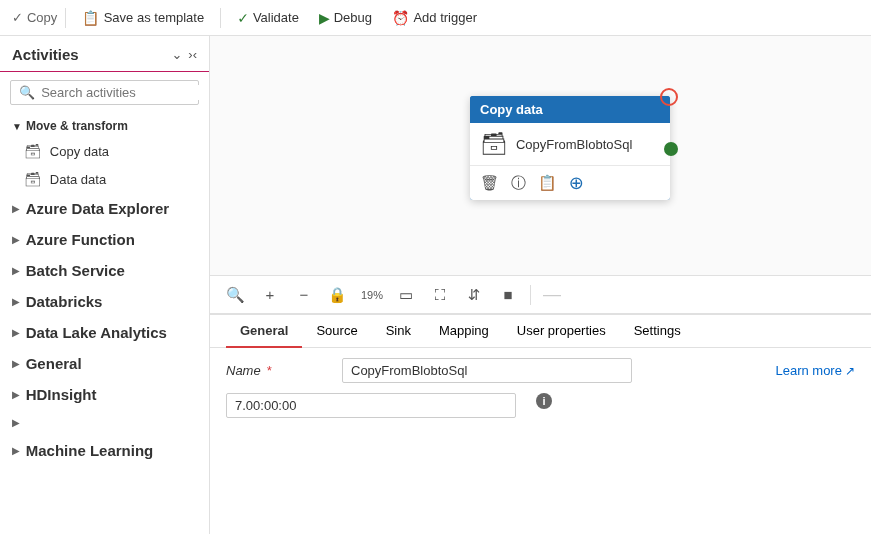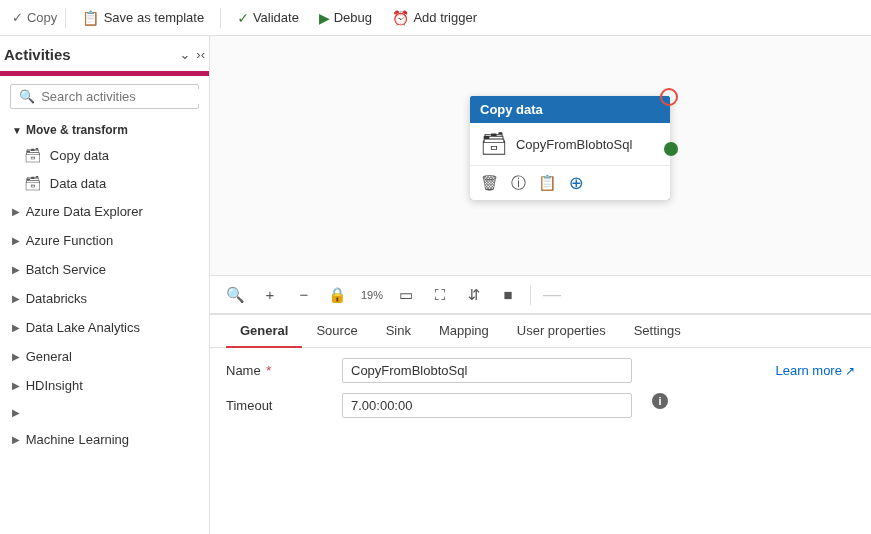--- a/index.html
+++ b/index.html
@@ -24,21 +24,21 @@
       display: flex; flex: 1; overflow: hidden;
     }
 
     
     .sidebar {
       width: 210px; border-right: 1px solid #e0e0e0; background: #fff;
       display: flex; flex-direction: column; flex-shrink: 0; overflow-y: auto;
     }
     .sidebar-header {
       display: flex; align-items: center; justify-content: space-between;
-      padding: 10px 4px 8px; border-bottom: 5px solid #be185d;
+      padding: 10px 12px 8px; border-bottom: 1px solid #be185d;
     }
     .sidebar-title { font-size: 15px; font-weight: 600; }
     .sidebar-controls { display: flex; gap: 6px; color: #555; cursor: pointer; }
 
     .search-box {
       margin: 8px 10px; border: 1px solid #ccc; border-radius: 2px;
       display: flex; align-items: center; padding: 4px 8px; gap: 6px;
     }
     .search-box input {
       border: none; outline: none; font-size: 13px; flex: 1; color: #14532d;
@@ -60,21 +60,21 @@
     .sidebar-item .drag-handle {
       margin-left: auto; display: flex; gap: 2px; opacity: 0;
     }
     .drag-handle span { display: block; width: 2px; height: 12px; background: #999; border-radius: 1px; }
 
     .sidebar-category {
       display: flex; align-items: center; padding: 7px 12px;
       cursor: pointer; gap: 6px;
     }
     .sidebar-category .cat-arrow { font-size: 10px; color: #666; }
-    .sidebar-category .cat-label { font-size: 13px; font-weight: 400; }
+    .sidebar-category .cat-label { font-size: 15px; font-weight: 700; }
 
     
     .canvas-area {
       flex: 1; display: flex; flex-direction: column; overflow: hidden;
     }
     .canvas {
       flex: 1; position: relative; background: #fafafa;
       border-bottom: 1px solid #e0e0e0; overflow: hidden; min-height: 0;
     }
 
@@ -124,31 +124,31 @@
     .canvas-toolbar-sep { width: 1px; height: 20px; background: #ddd; margin: 0 2px; }
 
     
     .properties-panel {
       height: 220px; background: #fff; border-top: 1px solid #e0e0e0; flex-shrink: 0;
     }
     .props-tabs {
       display: flex; border-bottom: 1px solid #e0e0e0; padding: 0 16px;
     }
     .props-tab {
-      padding: 8px 14px; cursor: pointer; font-size: 13px; color: #404040;
+      padding: 8px 14px; cursor: pointer; font-size: 13px; color: #000000;
       border-bottom: 2px solid transparent; margin-bottom: -1px;
     }
     .props-tab.active { color: #333; border-bottom: 2px solid #d73b3e; font-weight: 600; }
 
     .props-content { padding: 10px 16px; }
     .prop-row {
       display: flex; align-items: flex-start; margin-bottom: 10px; gap: 16px;
     }
     .prop-label {
-      width: 100px; font-size: 13px; color: #333; padding-top: 5px; flex-shrink: 0;
+      width: 100px; font-size: 13px; color: #333; padding-top: 5px; flex-shrink: 0; font-style: italic;
     }
     .prop-label .required { color: #d73b3e; margin-left: 2px; }
     .prop-input {
       flex: 1; max-width: 290px; border: 1px solid #ccc; border-radius: 2px;
       padding: 4px 8px; font-size: 13px; outline: none; color: #333; background: #fff;
     }
     .prop-textarea {
       flex: 1; max-width: 290px; height: 56px; border: 1px solid #ccc;
       border-radius: 2px; padding: 4px 8px; font-size: 13px; resize: none;
       outline: none; font-family: inherit;
@@ -322,21 +322,20 @@
           </span>
           <input class="prop-input" type="text" value="CopyFromBlobtoSql" style="">
           <a class="learn-more">
             <span>Learn more</span>
             <span style="font-size:12px;">↗</span>
           </a>
         </div>
 
 
         <div class="prop-row">
-          <span class="prop-label">Timeout</span>
           <input class="prop-input" type="text" value="7.00:00:00" style="">
           <span class="info-icon">i</span>
         </div>
       </div>
     </div>
 
   </div>
 </div>
 
 </body></html>

